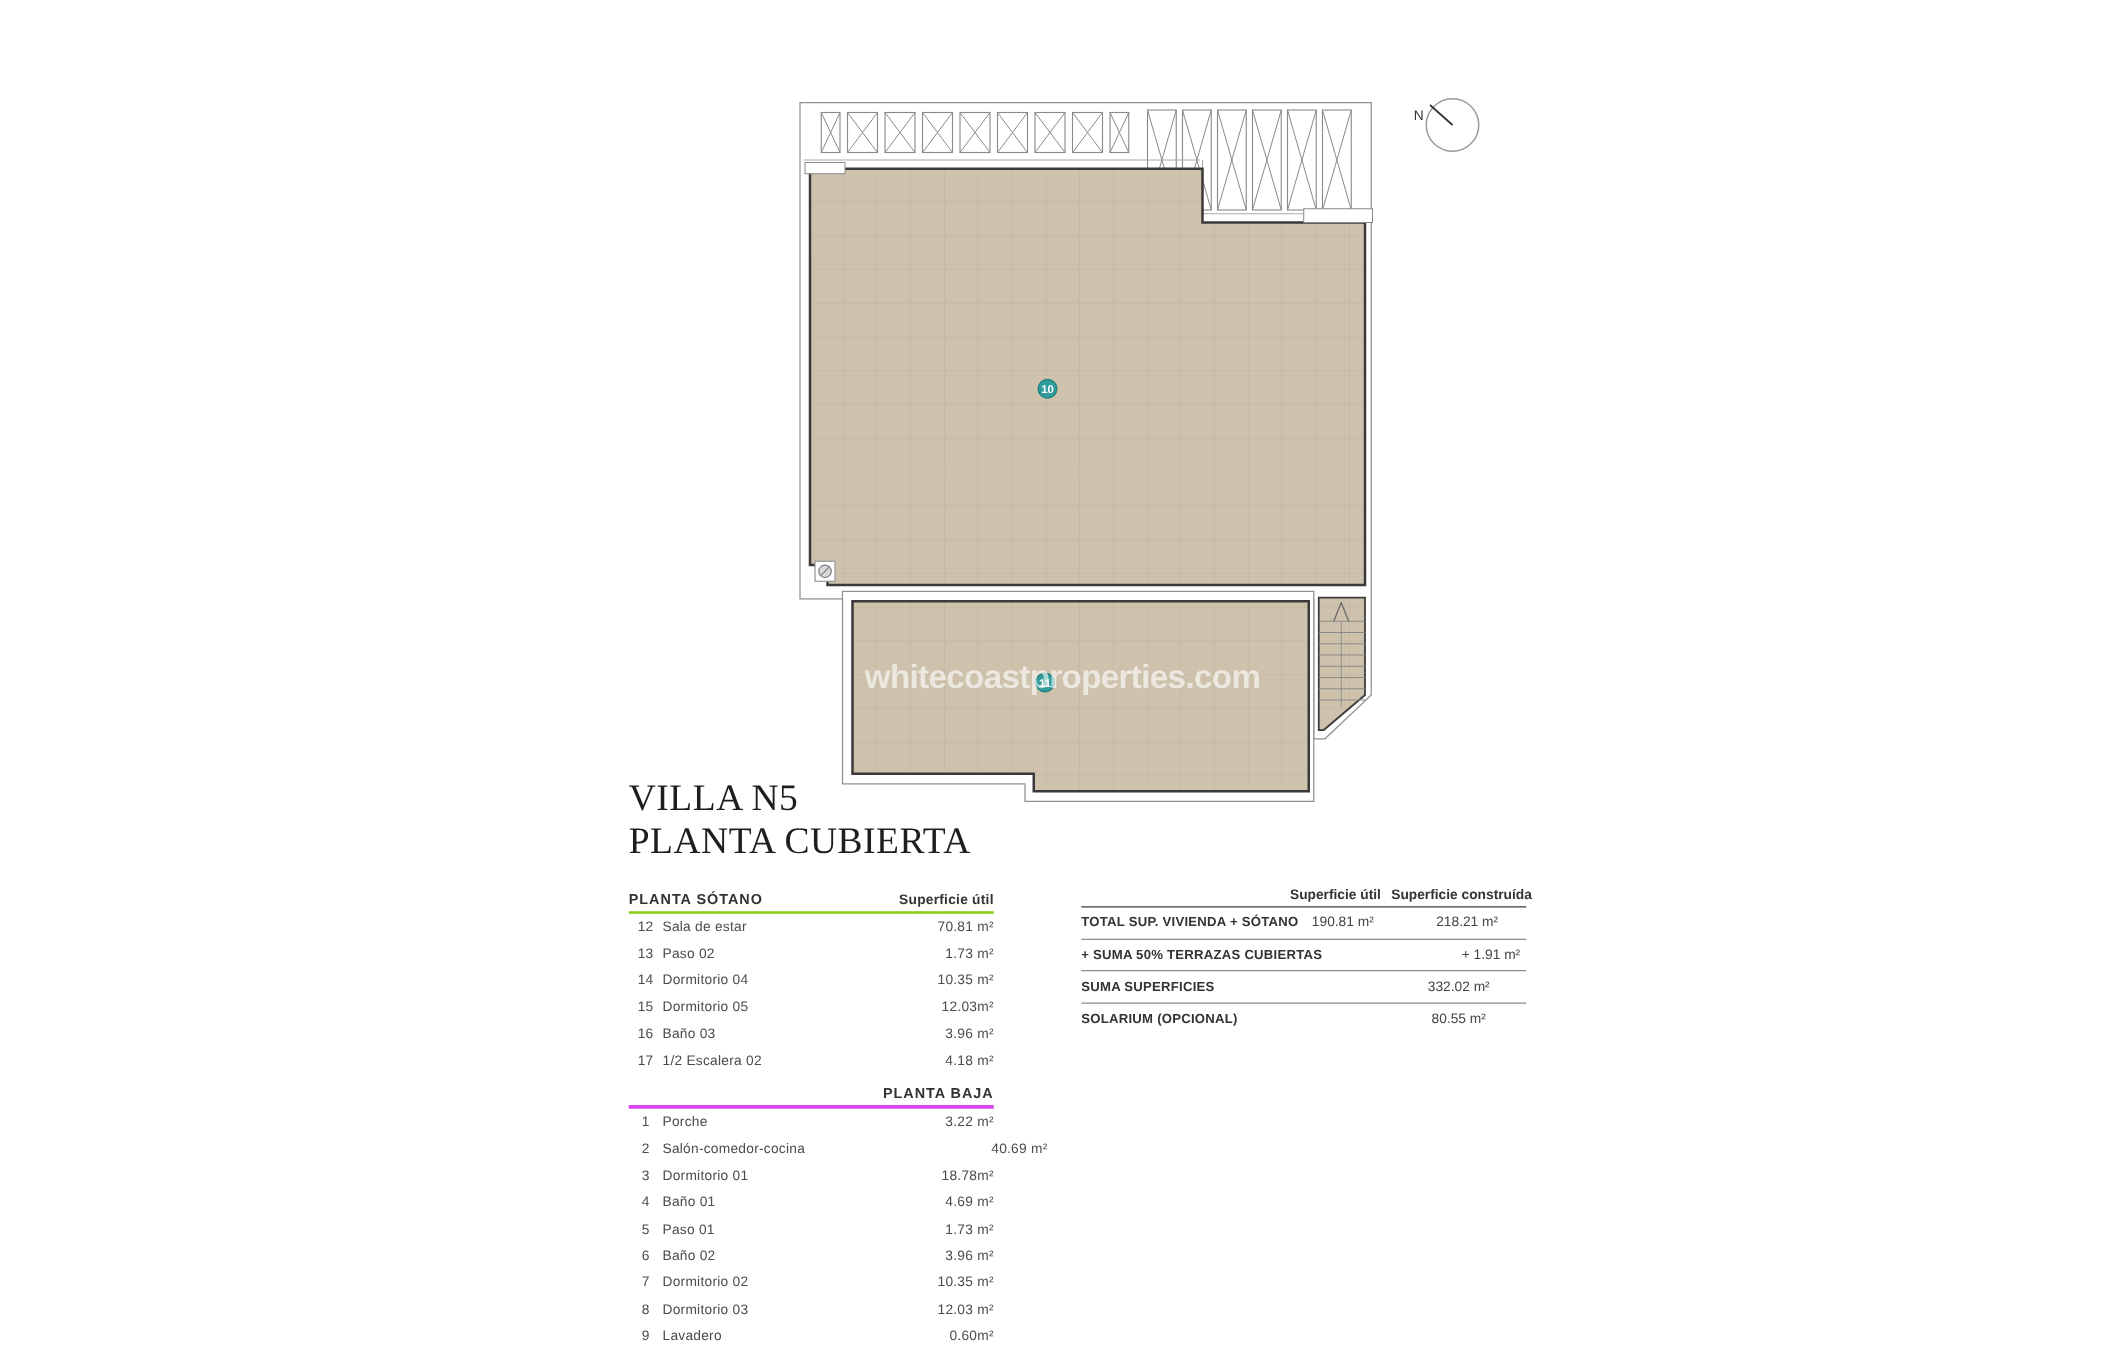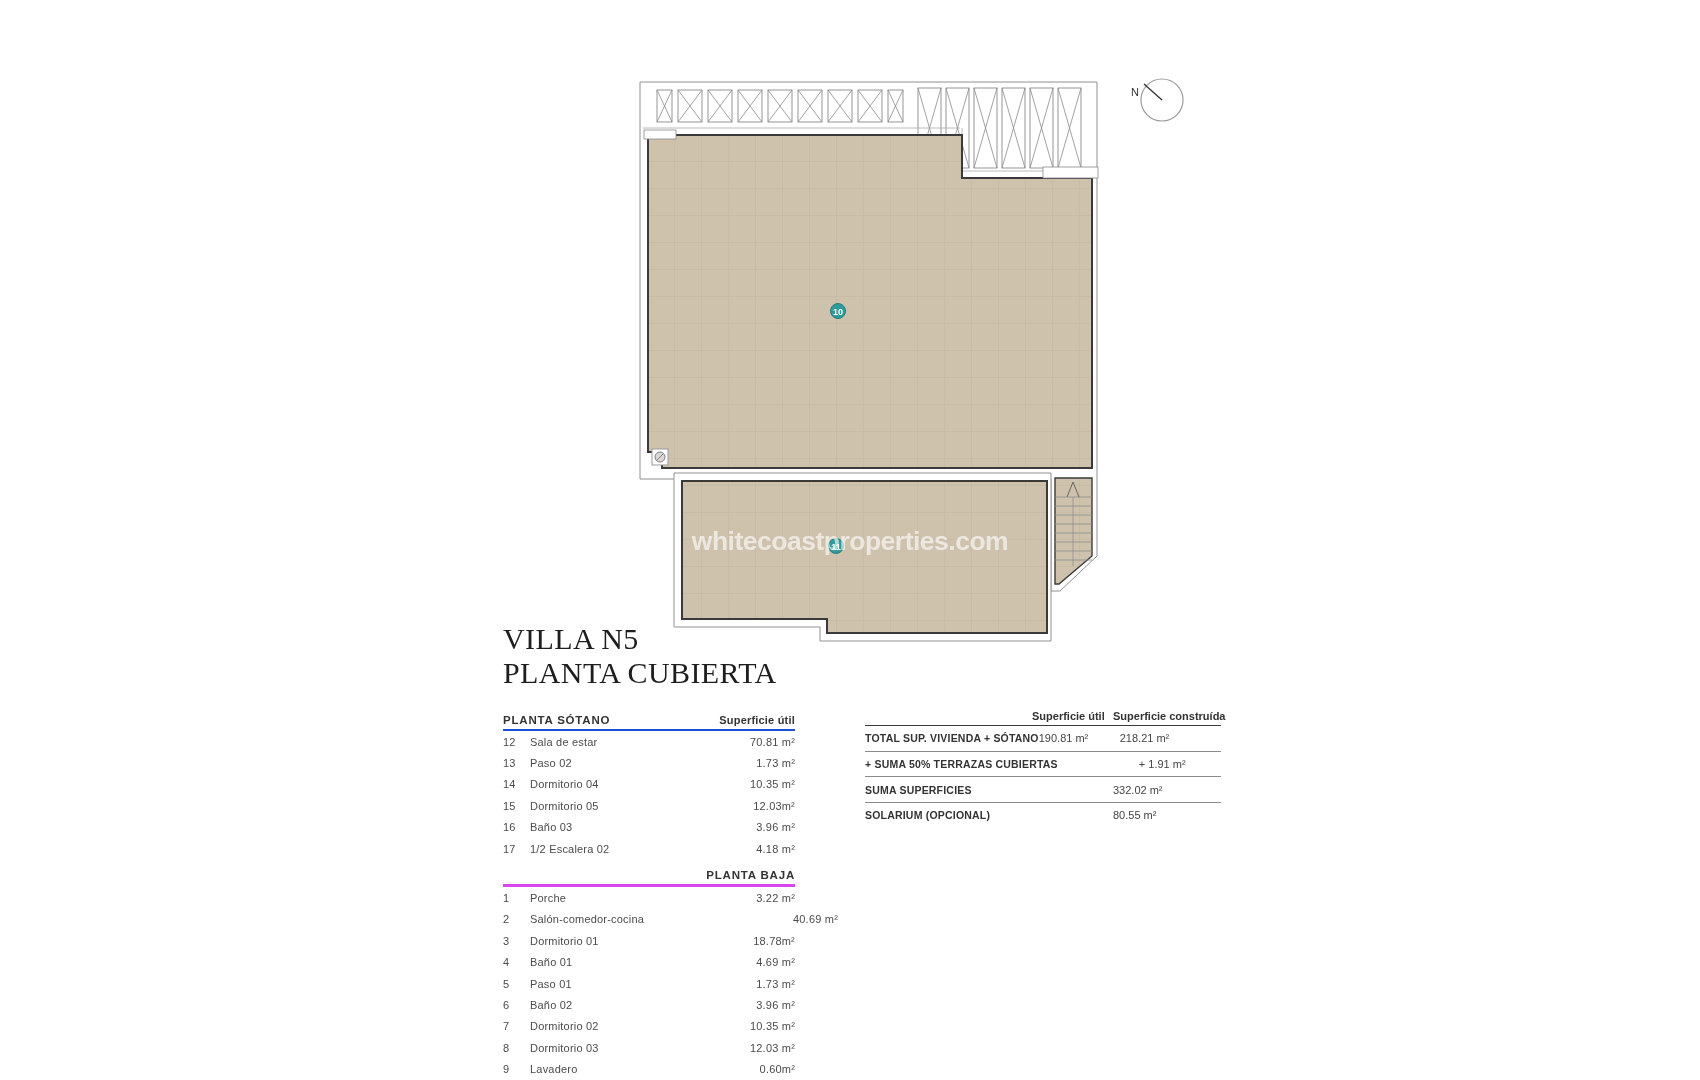--- a/index.html
+++ b/index.html
@@ -9,42 +9,42 @@
 
   .plan-svg{position:absolute;left:600px;top:50px;width:640px;height:610px;}
 
   .title{position:absolute;left:503px;top:622px;
          font-family:"Liberation Serif",serif;font-weight:400;font-size:30px;
          line-height:34px;color:#1e1e1e;letter-spacing:.4px;}
 
   
   .left-table{position:absolute;left:503px;top:705px;width:292px;font-size:11px;}
   .lt-header{display:flex;justify-content:space-between;align-items:flex-end;
-             height:21px;padding-bottom:3px;border-bottom:2px solid #1d4ed8;
+             height:21px;padding-bottom:3px;border-bottom:2px solid #84cc16;
              font-weight:700;color:#333;}
   .lt-header .sec{font-size:11.5px;letter-spacing:.8px;}
   .lt-header .colh{font-size:11px;letter-spacing:.2px;}
   .lt-header.thin{border-bottom:3px solid #d946ef;margin-top:4px;height:18px;justify-content:flex-end;}
   .lt-row{display:flex;align-items:center;height:21.4px;letter-spacing:.2px;}
-  .lt-row .num{width:27px;}
+  .lt-row .num{width:27px;text-align:center;}
   .lt-row .name{flex:1;}
   .lt-row .val{text-align:right;white-space:nowrap;}
   .lt-row .val.offset{margin-right:-43px;}
 
   
   .right-table{position:absolute;left:865px;top:701px;width:356px;font-size:11px;}
   .rt-header{display:grid;grid-template-columns:1fr 71px 10px 108px;align-items:end;
              height:21px;padding-bottom:3px;border-bottom:1.5px solid #3c3c3c;
              font-weight:700;color:#333;}
   .rt-header .h{text-align:center;white-space:nowrap;}
   .rt-row{display:grid;grid-template-columns:1fr 71px 10px 108px;align-items:center;
           height:24.7px;}
   .rt-row.sep{border-bottom:1px solid #8c8c8c;}
   .rt-row .lab{font-weight:700;color:#333;font-size:10.5px;letter-spacing:.2px;white-space:nowrap;}
-  .rt-row .u,.rt-row .c{color:#444;white-space:nowrap;}
+  .rt-row .u,.rt-row .c{text-align:center;color:#444;white-space:nowrap;}
 </style>
 </head>
 <body>
 
 <div class="page">
 
   <svg class="plan-svg" viewBox="600 50 640 610">
     <defs>
       <pattern id="tiles" x="0" y="0" width="27" height="27" patternUnits="userSpaceOnUse">
         <rect width="27" height="27" fill="#cec2ad"></rect>

